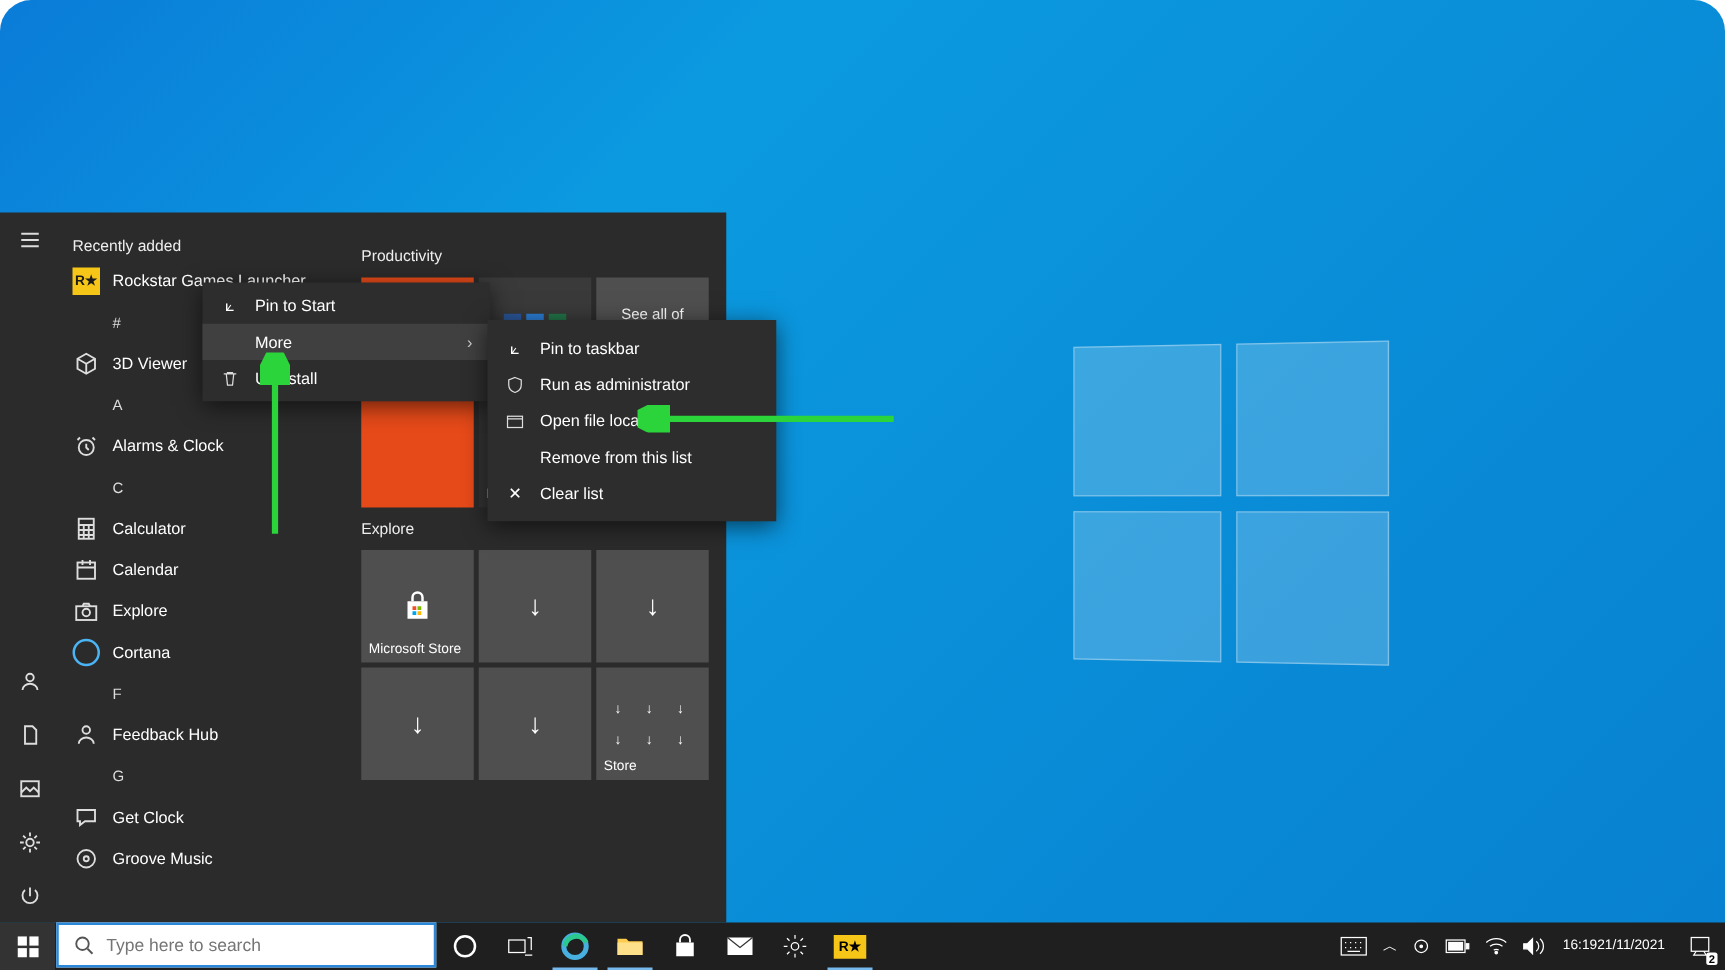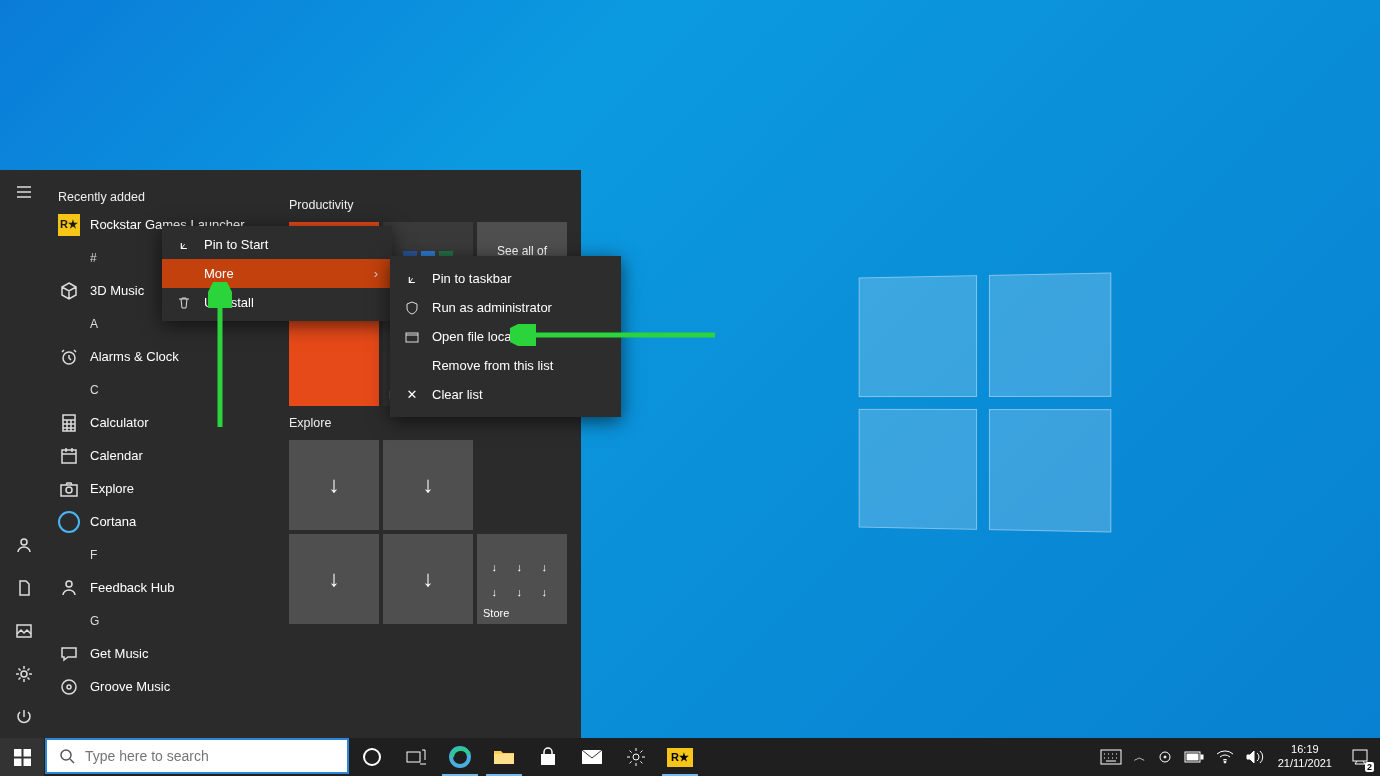--- a/index.html
+++ b/index.html
@@ -2,20 +2,21 @@
 <html><head>
 <meta charset="utf-8">
 <style>
 * { margin: 0; padding: 0; box-sizing: border-box; font-family: "Segoe UI", sans-serif; }
 html, body { width: 1380px; height: 776px; overflow: hidden; }
 
 .desktop {
   width: 1380px; height: 776px;
   background: linear-gradient(135deg, #0a7cd8 0%, #0b9ae0 30%, #0a8ed8 60%, #0780d0 100%);
   position: relative;
+  border-radius: 25px;
 }
 
 
 .winlogo {
   position: absolute; left: 855px; top: 275px;
   width: 255px; height: 255px;
   display: grid; grid-template-columns: 1fr 1fr; grid-template-rows: 1fr 1fr;
   gap: 12px; transform: perspective(900px) rotateY(-8deg);
 }
 .winlogo div { background: rgba(255,255,255,0.2); border: 1px solid rgba(255,255,255,0.35); }
@@ -60,21 +61,21 @@
   position: absolute; left: 162px; top: 226px; width: 230px;
   background: #2d2d2d; color: #fff; font-size: 13px; padding: 4px 0;
   box-shadow: 0 4px 18px rgba(0,0,0,0.6);
 }
 .ctx2 {
   position: absolute; left: 390px; top: 256px; width: 231px;
   background: #2d2d2d; color: #fff; font-size: 13px; padding: 8px 0;
   box-shadow: 0 4px 18px rgba(0,0,0,0.6);
 }
 .ctx-item { display: flex; align-items: center; height: 29px; padding: 0 14px; gap: 12px; cursor: pointer; }
-.ctx-item.highlight { background: #c2410c; }
+.ctx-item.highlight { background: #404040; }
 .ctx-icon { width: 16px; display: flex; justify-content: center; }
 .ctx-spacer { flex: 1; }
 .chev { color: #ccc; }
 
 
 .arrow { position: absolute; pointer-events: none; }
 
 
 .taskbar {
   position: absolute; left: 0; bottom: 0; width: 1380px; height: 38px;
@@ -84,21 +85,21 @@
 .tb-btn.active { background: #333; }
 .searchbox {
   width: 304px; height: 36px; background: #fff; border: 2px solid #2b88d8;
   display: flex; align-items: center; gap: 10px; padding: 0 12px; margin: 0 1px;
 }
 .searchbox input { border: none; outline: none; font-size: 14px; flex: 1; color: #666; }
 .tb-app { width: 44px; height: 38px; display:flex; align-items:center; justify-content:center; cursor:pointer; position:relative; }
 .tb-app.running::after { content:""; position:absolute; bottom:0; left:4px; right:4px; height:2px; background:#76b9ed; }
 .tray { margin-left: auto; display: flex; align-items: center; height: 38px; }
 .tray-item { padding: 0 6px; font-size: 12px; cursor: pointer; display:flex; align-items:center; height:38px; }
-.tray-time { display:flex; flex-direction:column; align-items:center; font-size:11px; line-height:1.25; padding:0 8px; }
+.tray-time { display:flex; flex-direction:row; align-items:center; font-size:11px; line-height:1.25; padding:0 8px; }
 .tray-notif { width:40px; display:flex; align-items:center; justify-content:center; position:relative; }
 .notif-badge { position:absolute; bottom:4px; right:6px; background:#fff; color:#000; font-size:9px; padding:0 2px; border-radius:2px; font-weight:bold; }
 </style>
 </head>
 <body>
 
 <div class="desktop">
 
   <div class="winlogo">
     <div></div>
@@ -159,21 +160,21 @@
       <div class="letter-header">
           <span class="app-icon"></span>
           <span>#</span>
         </div>
       <div class="app-item">
         <span class="app-icon">
             <svg width="20" height="20" viewBox="0 0 20 20">
               <path d="M10 2l7 4v8l-7 4-7-4V6z M3 6l7 4 7-4 M10 10v8"></path>
             </svg>
           </span>
-        <span>3D Music</span>
+        <span>3D Viewer</span>
       </div>
 
       <div class="letter-header">
           <span class="app-icon"></span>
           <span>A</span>
         </div>
       <div class="app-item">
         <span class="app-icon">
             <svg width="20" height="20" viewBox="0 0 20 20">
               <circle cx="10" cy="11" r="6"></circle>
@@ -237,21 +238,21 @@
       <div class="letter-header">
           <span class="app-icon"></span>
           <span>G</span>
         </div>
       <div class="app-item">
         <span class="app-icon">
             <svg width="20" height="20" viewBox="0 0 20 20">
               <path d="M3 4h14v9H9l-4 3v-3H3z"></path>
             </svg>
           </span>
-        <span>Get Music</span>
+        <span>Get Clock</span>
       </div>
       <div class="app-item">
         <span class="app-icon">
             <svg width="20" height="20" viewBox="0 0 20 20">
               <circle cx="10" cy="10" r="7"></circle>
               <circle cx="10" cy="10" r="2"></circle>
             </svg>
           </span>
         <span>Groove Music</span>
       </div>
@@ -282,20 +283,31 @@
           <svg width="34" height="34" viewBox="0 0 34 34">
               <circle cx="17" cy="17" r="13" fill="none" stroke="#48b0e0" stroke-width="5"></circle>
               <path d="M6 17 A13 13 0 0 1 30 13" fill="none" stroke="#2bc98f" stroke-width="5"></path>
             </svg>
           <div class="tile-label">Microsoft Edge</div>
         </div>
       </div>
 
       <div class="tiles-header" style="margin-top:10px">Explore</div>
       <div class="tile-row">
+        <div class="tile md">
+          <svg width="28" height="28" viewBox="0 0 28 28">
+              <rect x="6" y="10" width="16" height="14" fill="#fff"></rect>
+              <path d="M10 10V7a4 4 0 0 1 8 0v3" fill="none" stroke="#fff" stroke-width="2"></path>
+              <rect x="10" y="14" width="3" height="3" fill="#f25022"></rect>
+              <rect x="14" y="14" width="3" height="3" fill="#7fba00"></rect>
+              <rect x="10" y="18" width="3" height="3" fill="#00a4ef"></rect>
+              <rect x="14" y="18" width="3" height="3" fill="#ffb900"></rect>
+            </svg>
+          <div class="tile-label">Microsoft Store</div>
+        </div>
         <div class="tile md">
             <span class="dl-icon">↓</span>
           </div>
         <div class="tile md">
             <span class="dl-icon">↓</span>
           </div>
       </div>
       <div class="tile-row">
         <div class="tile md">
             <span class="dl-icon">↓</span>

